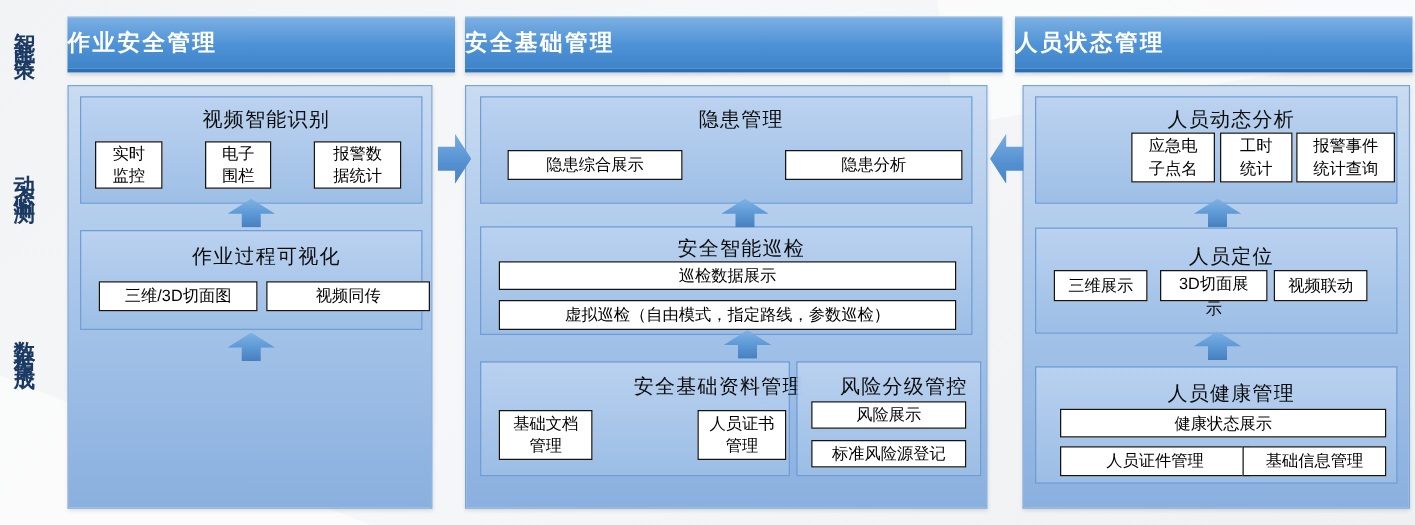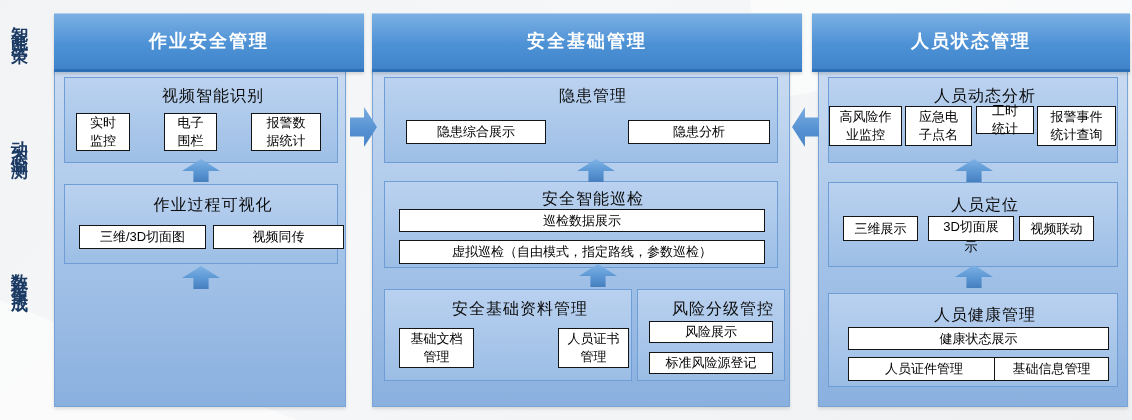--- a/index.html
+++ b/index.html
@@ -12,25 +12,25 @@
   .deco-tr{right:-140px;top:-70px;width:520px;height:130px;transform:rotate(-9deg);}
   .deco-bl{left:-160px;bottom:-170px;width:520px;height:240px;transform:rotate(22deg);}
 
   .v-label{
     position:absolute; left:8px; z-index:2;
     writing-mode:vertical-rl; text-orientation:upright;
     font-size:17px; font-weight:bold; color:#1b3a63; letter-spacing:7px;
   }
 
   .col-header{
-    position:absolute; height:59px; z-index:2; box-sizing:border-box;
+    position:absolute; height:45px; z-index:2; box-sizing:border-box;
     background:linear-gradient(180deg,#7db1e3 0%,#4e92d6 55%,#3f83c9 100%);
     border-bottom:3px solid #2d6fb6;
     box-shadow:inset 0 1px 0 rgba(255,255,255,.4), 0 2px 3px rgba(0,0,0,.15);
-    display:flex; align-items:center; justify-content:center;
+    display:flex; align-items:center; justify-content:flex-start;
     color:#fff; font-size:18px; font-weight:bold; letter-spacing:2px;
   }
   .col-body{
     position:absolute; z-index:1; box-sizing:border-box;
     background:linear-gradient(180deg,#c9dbf1 0%,#aac7ea 45%,#8ab0df 100%);
     border:1px solid #79a4d8;
     box-shadow:0 2px 3px rgba(0,0,0,.12);
   }
   .sec{
     position:absolute; z-index:3; box-sizing:border-box;
@@ -105,21 +105,21 @@
   <div class="arr arr-up" style="left:577px;top:159px;"></div>
 
   <div class="sec" style="left:384px;top:181px;width:394px;height:87px;">
     <div class="sec-title" style="top:7px;">安全智能巡检</div>
     <div class="wbox" style="left:14px;top:27px;width:366px;height:23px;">巡检数据展示</div>
     <div class="wbox" style="left:14px;top:58px;width:366px;height:24px;">虚拟巡检（自由模式，指定路线，参数巡检）</div>
   </div>
   <div class="arr arr-up" style="left:579px;top:264px;"></div>
 
   <div class="sec" style="left:384px;top:289px;width:248px;height:92px;">
-    <div class="sec-title" style="top:9px;">安全基础资料管理</div>
+    <div class="sec-title" style="top:9px;text-align:right;">安全基础资料管理</div>
     <div class="wbox" style="left:14px;top:38px;width:75px;height:40px;">基础文档
 管理</div>
     <div class="wbox" style="left:173px;top:38px;width:71px;height:40px;">人员证书
 管理</div>
   </div>
 
   <div class="sec" style="left:637px;top:289px;width:148px;height:92px;">
     <div class="sec-title" style="top:9px;">风险分级管控</div>
     <div class="wbox" style="left:11px;top:31px;width:124px;height:22px;">风险展示</div>
     <div class="wbox" style="left:11px;top:62px;width:124px;height:22px;">标准风险源登记</div>
@@ -127,25 +127,23 @@
 
   <div class="arr-left arr" style="left:792px;top:107px;"></div>
 
   <div class="col-header" style="left:812px;top:13px;width:318px;">
     <span>人员状态管理</span>
   </div>
   <div class="col-body" style="left:818px;top:68px;width:310px;height:339px;"></div>
 
   <div class="sec" style="left:828px;top:77px;width:290px;height:86px;">
     <div class="sec-title" style="top:8px;">人员动态分析</div>
-    <div class="wbox" style="left:0px;top:28px;width:73px;height:40px;">高风险作
-业监控</div>
     <div class="wbox" style="left:76px;top:28px;width:67px;height:40px;">应急电
 子点名</div>
-    <div class="wbox" style="left:147px;top:28px;width:58px;height:28px;">工时
+    <div class="wbox" style="left:147px;top:28px;width:58px;height:40px;">工时
 统计</div>
     <div class="wbox" style="left:208px;top:28px;width:79px;height:40px;">报警事件
 统计查询</div>
   </div>
   <div class="arr arr-up" style="left:955px;top:159px;"></div>
 
   <div class="sec" style="left:828px;top:182px;width:290px;height:85px;">
     <div class="sec-title" style="top:12px;">人员定位</div>
     <div class="wbox" style="left:14px;top:33px;width:75px;height:25px;">三维展示</div>
     <div class="wbox spill" style="left:99px;top:33px;width:86px;height:25px;">3D切面展

